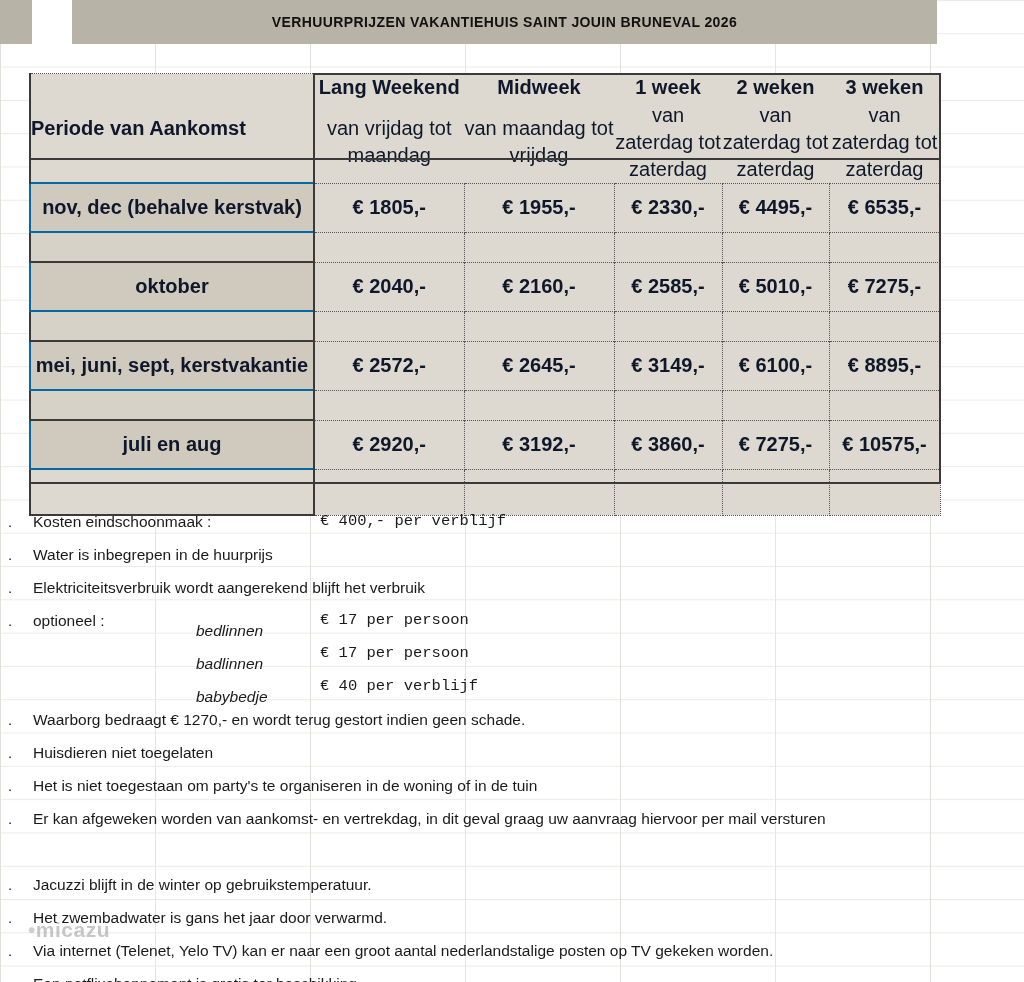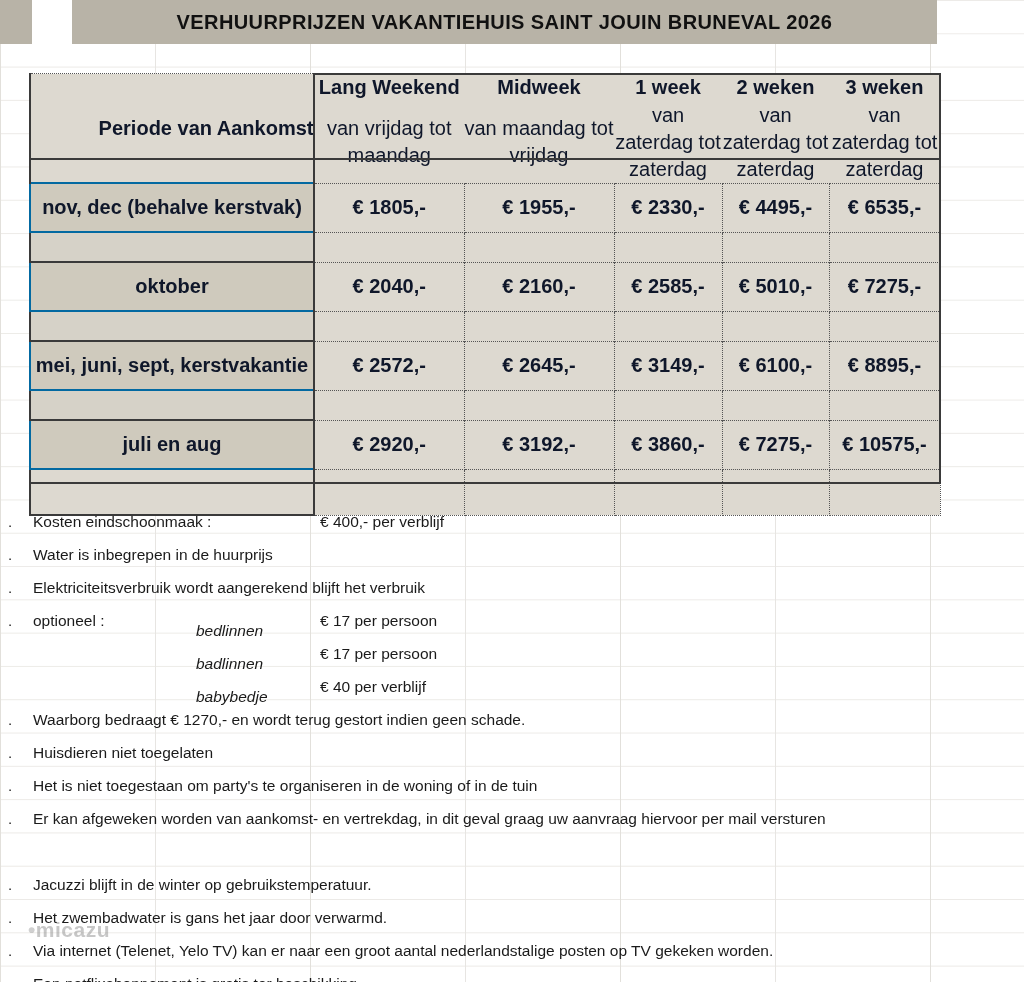--- a/index.html
+++ b/index.html
@@ -56,21 +56,21 @@
     width: 40px; height: 44px;
     background: #ffffff;
   }
   .title-text {
     position: absolute;
     left: 72px; top: 0;
     width: 865px; height: 40px;
     line-height: 44px;
     text-align: center;
     font-weight: bold;
-    font-size: 20px;
+    font-size: 14px;
     letter-spacing: 0.4px;
     color: #111111;
     white-space: nowrap;
   }
 
   
   .price-table {
     position: absolute;
     left: 29px;
     top: 73px;
@@ -101,21 +101,21 @@
   }
   .hdr-sub {
     text-align: center;
     font-size: 14.5px;
     height: 56px;
     background: #ddd9d0;
     line-height: 1.35;
     padding: 0 4px;
   }
   .hdr-periode {
-    text-align: right;
+    text-align: left;
     font-weight: bold;
     font-size: 15.5px;
     background: #ddd9d0;
     border: 1px dotted #555;
     border-left: 2px solid #3a3a3a;
   }
   .row-label {
     text-align: center;
     font-weight: bold;
     font-size: 15.5px;
@@ -212,20 +212,21 @@
   .note-col2 {
     position: absolute;
     left: 196px;
     top: 10px;
     font-style: italic;
   }
   .note-col3 {
     position: absolute;
     left: 320px;
     top: 0;
+    font-family: Liberation Mono, monospace;
   }
 
   
   .watermark {
     position: absolute;
     left: 28px;
     top: 918px;
     font-size: 21px;
     font-weight: bold;
     color: rgba(130,130,130,0.45);

